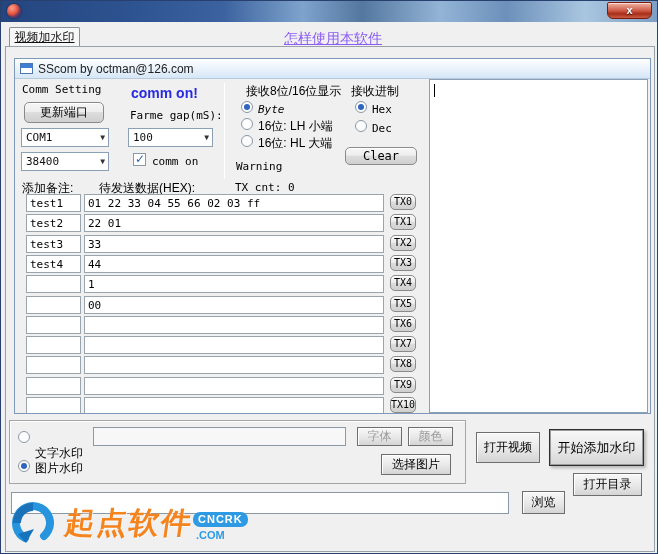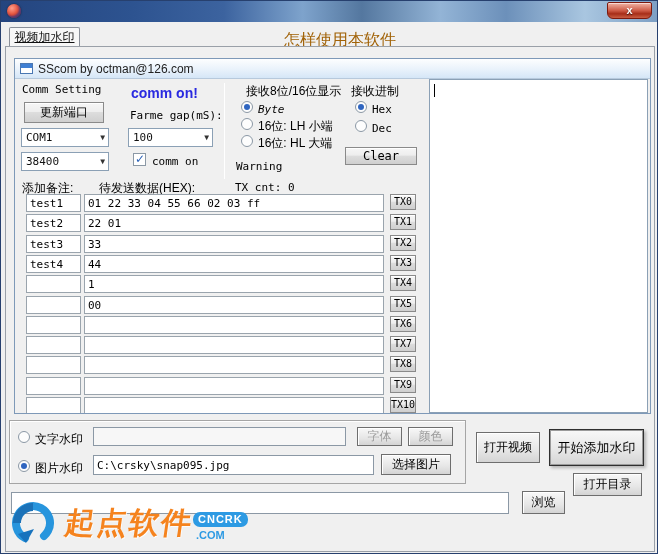--- a/index.html
+++ b/index.html
@@ -17,37 +17,37 @@
   .closebtn { position:absolute; right:5px; top:1px; width:45px; height:17px; cursor:default;
     border:1px solid #7d1a0e; border-radius:2px 2px 6px 6px; text-align:center;
     background:linear-gradient(#f2b4a5,#dd8472 28%,#cf5c47 50%,#a72d18 72%,#c95e43);
     box-shadow:inset 0 1px 0 rgba(255,255,255,.55); color:#fff; font-weight:bold; font-size:11px; line-height:14px;
     text-shadow:0 1px 1px rgba(0,0,0,.6); }
 
   
   .tab { position:absolute; left:8px; top:26px; width:71px; height:20px; background:#f7f7f7;
     border:1px solid #8a8f98; border-bottom:none; border-radius:2px 2px 0 0;
     text-align:center; line-height:19px; font-size:12px;text-decoration:underline; }
-  .helplink { position:absolute; left:283px; top:29px; font-size:16px; color:#a16207; text-decoration:underline; cursor:pointer; }
+  .helplink { position:absolute; left:283px; top:29px; font-size:14px; color:#8b5cf6; text-decoration:underline; cursor:pointer; }
   .content { position:absolute; left:4px; top:45px; width:650px; height:506px; border:1px solid #9aa0a8; background:#f0f0f0; }
 
   
   .sscom { position:absolute; left:13px; top:57px; width:637px; height:356px; border:1px solid #7e99b8; background:#f0f0f0; }
   .sscom-title { position:absolute; left:0; top:0; width:100%; height:20px;
     background:linear-gradient(#fdfeff,#e9f2fb 55%,#d5e6f7); border-bottom:1px solid #b7c9dc; }
   .sscom-icon { position:absolute; left:5px; top:4px; width:13px; height:11px; background:#fff; border:1px solid #4a77b2; }
   .sscom-icon::before { content:""; position:absolute; left:0; top:0; width:100%; height:4px; background:#3f7fd3; }
   .sscom-title-text { position:absolute; left:23px; top:3px; font-size:12px; color:#222; }
   .sscom-client { position:absolute; left:0; top:20px; width:635px; height:334px; overflow:hidden; }
 
   .lbl { position:absolute; font-size:12px; color:#000; white-space:nowrap; }
   .m { font-family:"DejaVu Sans Mono","Liberation Mono",monospace; font-size:11px; }
   .banner { position:absolute; font-weight:bold; font-size:14px; color:#2a2ae0; }
 
-  .btn7 { position:absolute; border:1px solid #8a8a8a; border-radius:0; text-align:center; cursor:default;
+  .btn7 { position:absolute; border:1px solid #8a8a8a; border-radius:5px; text-align:center; cursor:default;
     background:linear-gradient(#f6f6f6,#eeeeee 45%,#dddddd 50%,#cfcfcf); font-size:12px; color:#000;
     box-shadow:inset 0 1px 0 #fff; }
   .btnc { position:absolute; border:1px solid #6e6e6e; text-align:center; cursor:default;
     background:linear-gradient(#f8f8f8,#e6e6e6 60%,#d4d4d4); font-size:12px; color:#000;
     box-shadow:inset 1px 1px 0 #fff; }
   .btnc.disabled { color:#9b9b9b; }
   .default-btn { border:1px solid #2f2f2f; box-shadow:inset 0 0 0 1px #9a9a9a, inset 1px 1px 0 #fff, 2px 2px 3px rgba(0,0,0,.25); font-size:13px; }
 
   .combo { position:absolute; background:#fff; border:1px solid #8ba0b5; height:19px; line-height:17px; padding-left:4px;
     font-family:"DejaVu Sans Mono","Liberation Mono",monospace; font-size:11px; cursor:default; }
@@ -193,28 +193,27 @@
 </div>
 
       <div class="rx">
         <div class="caret"></div>
       </div>
     </div>
   </div>
 
   <div class="wmgroup">
     <span class="radio" style="left:8px;top:10px;"></span>
-    <span class="lbl" style="left:25px;top:10px;">文字水印</span>
+    <span class="lbl" style="left:25px;top:24px;">文字水印</span>
     <input class="win-input" style="left: 83px; top: 6px; width: 253px; height: 19px; background: rgb(247, 247, 247);" readonly="" value="">
     <button class="btnc disabled" style="left:347px;top:6px;width:45px;height:19px;">字体</button>
     <button class="btnc disabled" style="left:398px;top:6px;width:45px;height:19px;">颜色</button>
 
     <span class="radio on" style="left:8px;top:39px;"></span>
     <span class="lbl" style="left:25px;top:39px;">图片水印</span>
-    <input class="win-input" style="left: 83px; top: 34px; width: 281px; height: 20px;" readonly="" value="C:\crsky\snap095.jpg">
     <button class="btnc" style="left:371px;top:33px;width:70px;height:21px;">选择图片</button>
   </div>
 
   <button class="btnc" style="left:475px;top:431px;width:64px;height:31px;">打开视频</button>
   <button class="btnc default-btn" style="left:548px;top:428px;width:95px;height:37px;">开始添加水印</button>
 
   <input class="win-input out-input" readonly="" value="" style="">
   <button class="btnc" style="left:521px;top:490px;width:43px;height:23px;">浏览</button>
   <button class="btnc" style="left:572px;top:472px;width:69px;height:23px;">打开目录</button>
 

